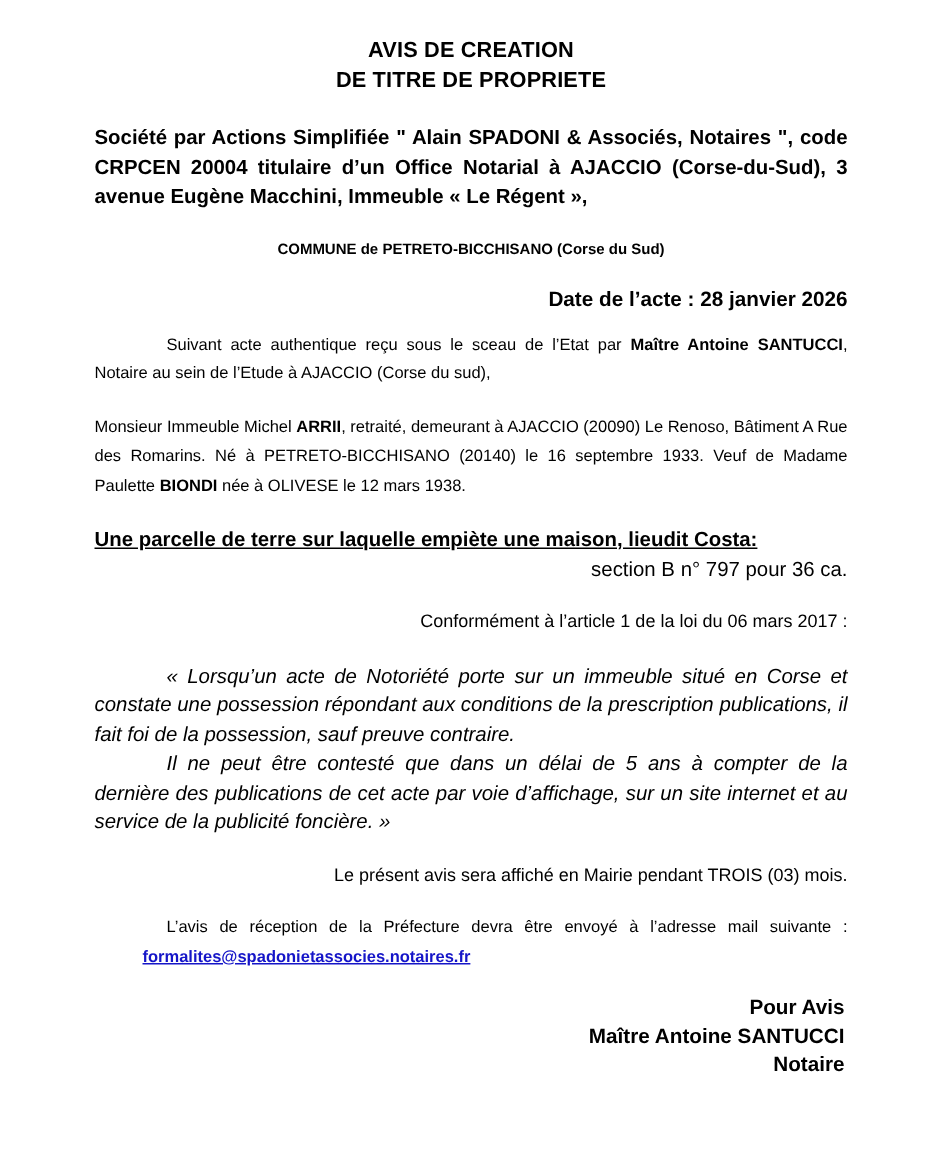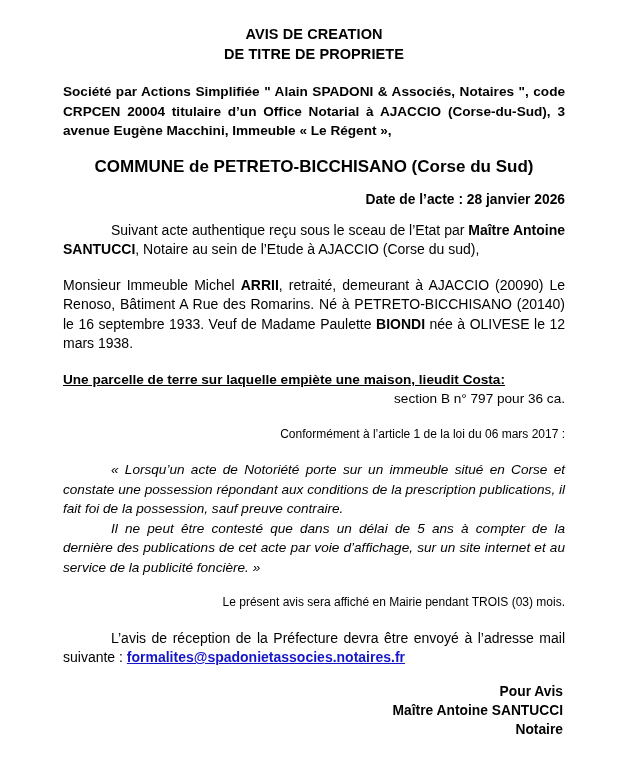--- a/index.html
+++ b/index.html
@@ -37,42 +37,42 @@
   p {
     margin: 0;
     text-align: right;
   }
   .gap-18 { height: 18px; }
   .gap-16 { height: 16px; }
   .gap-14 { height: 14px; }
   .gap-12 { height: 12px; }
 
   .para {
-    font-size: 14px;
+    font-size: 11px;
     line-height: 19.5px;
     text-align: justify;
     text-justify: inter-word;
   }
   .para.indent {
     text-indent: 48px;
   }
   .para.indent-sm {
     text-indent: 46px;
   }
   .bold { font-weight: bold; }
   .b-para {
     font-weight: bold;
     font-size: 13.6px;
     line-height: 19.5px;
     text-align: justify;
   }
   .center-bold {
     text-align: center;
     font-weight: bold;
-    font-size: 17px;
+    font-size: 10px;
     line-height: 19px;
   }
   .date-line {
     font-weight: bold;
     font-size: 13.8px;
     line-height: 19px;
     padding-left: 50px;
   }
   .heading-underline {
     font-weight: bold;
@@ -105,21 +105,21 @@
     font-weight: bold;
     font-size: 13.8px;
     line-height: 19px;
     padding-right: 2px;
   }
   .mail-link {
     color: #1515c8;
     font-weight: bold;
     text-decoration: underline;
   }
-  .nowrap { white-space: nowrap; }
+  .nowrap { white-space: nowrap; margin-left: 32px; }
 </style>
 </head>
 <body>
 
 <div class="page">
 
   <div class="title-block">
     <span class="title-line">AVIS DE CREATION</span>
     <span class="title-line">DE TITRE DE PROPRIETE</span>
   </div>

